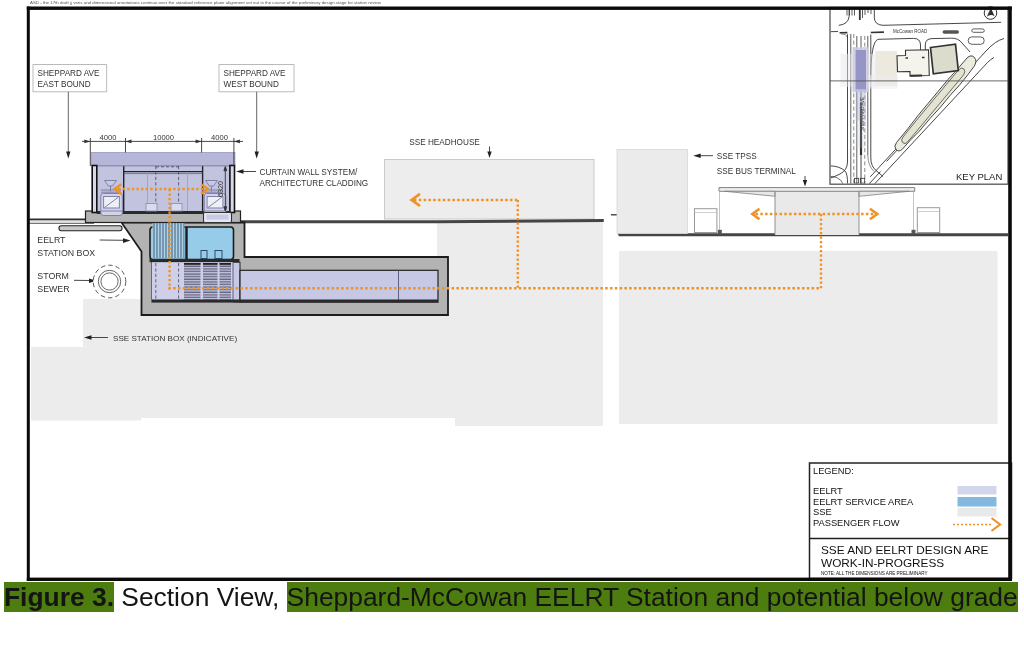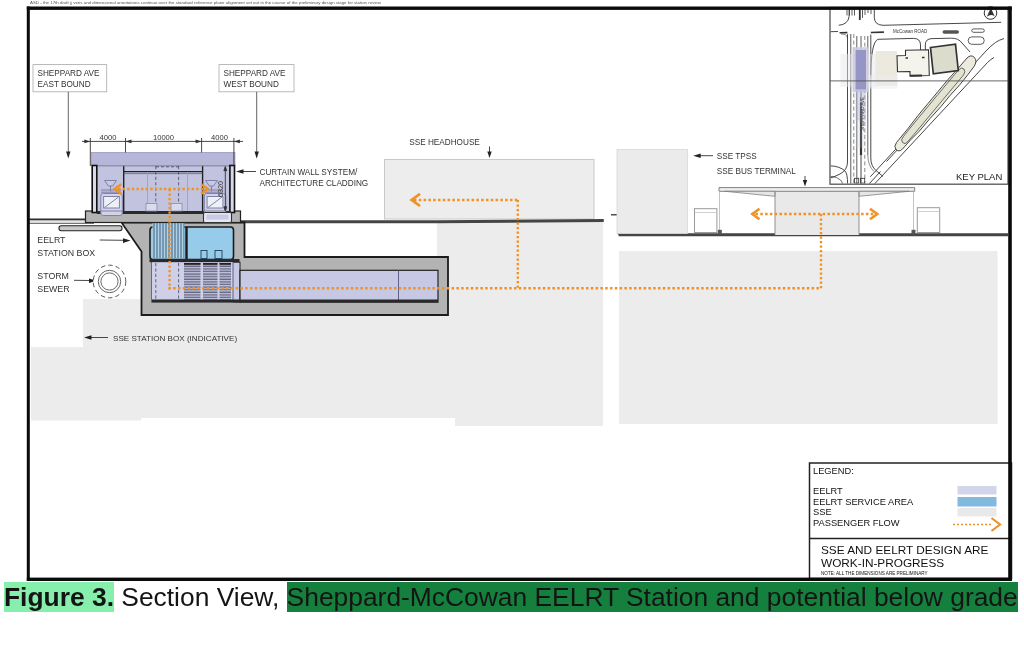--- a/index.html
+++ b/index.html
@@ -1,20 +1,20 @@
 <!DOCTYPE html>
 <html><head><meta charset="utf-8"><style>
 html,body{margin:0;padding:0;background:#fff;width:1024px;height:647px;overflow:hidden}
 *{box-sizing:border-box}
 body{font-family:"Liberation Sans",sans-serif}
 #wrap{position:relative;width:1024px;height:647px}
 svg{position:absolute;top:0;left:0}
 .cap{position:absolute;left:4px;top:583px;font-size:26.4px;line-height:29.6px;color:#141414;white-space:nowrap}
-.hl{background:#15803d}
-.hl2{background:#86efac}
+.hl{background:#4d7c0f}
+.hl2{background:#4d7c0f}
 </style></head>
 <body>
 <div id="wrap">
 <svg width="1024" height="647" viewBox="0 0 1024 647" shape-rendering="auto">
 <defs>
 <pattern id="vh" width="3" height="3" patternUnits="userSpaceOnUse">
   <rect width="3" height="3" fill="#aed2e8"></rect>
   <line x1="1" y1="0" x2="1" y2="3" stroke="#32506e" stroke-width="0.9"></line>
 </pattern>
 <pattern id="hh" width="3" height="2.6" patternUnits="userSpaceOnUse">

